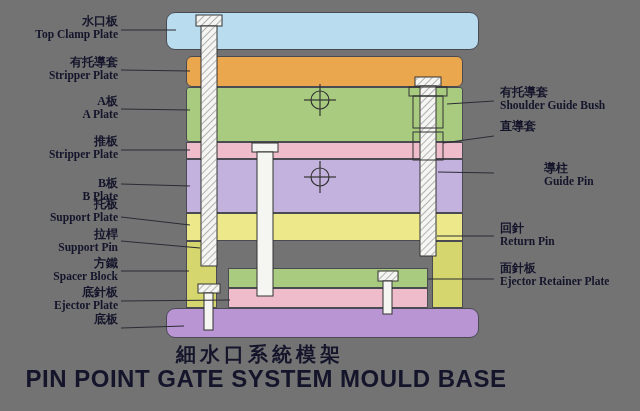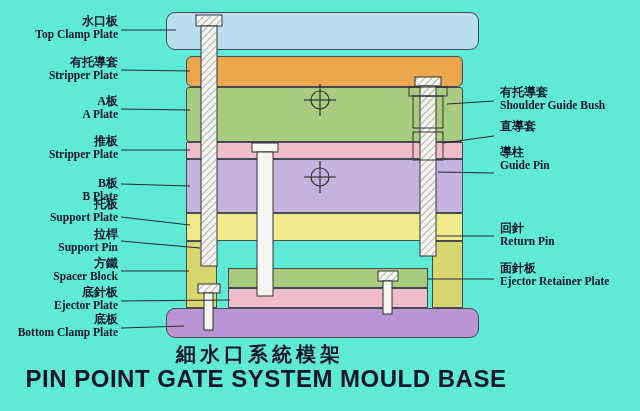--- a/index.html
+++ b/index.html
@@ -1,18 +1,18 @@
 <!DOCTYPE html>
 <html><head>
 <meta charset="utf-8">
 <style>
   * { margin:0; padding:0; box-sizing:border-box; }
   html,body { background:#ffffff; }
   body { font-family:"Liberation Serif", serif; }
-  .stage { position:relative; width:640px; height:411px; background:#5eead4; overflow:hidden; }
+  .stage { position:relative; width:640px; height:411px; background:#737373; overflow:hidden; }
 
   .plate { position:absolute; border:1px solid #4a4a52; }
   #top-clamp-plate      { left:166px; top:12px;  width:313px; height:38px; background:#b9dcef; border-radius:9px; }
   #stripper-plate-top   { left:186px; top:56px;  width:277px; height:31px; background:#eaa74e; border-radius:6px; }
   #a-plate              { left:186px; top:87px;  width:277px; height:55px; background:#a8cb80; border-radius:3px; }
   #stripper-plate-mid   { left:186px; top:142px; width:277px; height:17px; background:#eebccb; }
   #b-plate              { left:186px; top:159px; width:277px; height:54px; background:#c3b2dd; }
   #support-plate        { left:186px; top:213px; width:277px; height:28px; background:#ede98a; }
   #spacer-block-left    { left:186px; top:241px; width:31px;  height:67px; background:#d6d66e; }
   #spacer-block-right   { left:432px; top:241px; width:31px;  height:67px; background:#d6d66e; }
@@ -22,21 +22,21 @@
 
   .label { position:absolute; color:#14142b; line-height:1.12; white-space:nowrap; }
   .label .cn { font-size:12px; font-weight:bold; }
   .label .en { font-size:11.5px; font-weight:bold; }
   .label.left  { right:522px; text-align:right; }
   .label.right { left:500px;  text-align:left;  }
 
   #ll0 { top:15px; }  #ll1 { top:56px; }  #ll2 { top:95px; }  #ll3 { top:135px; }
   #ll4 { top:168px;margin-top:9px; } #ll5 { top:198px; } #ll6 { top:228px; } #ll7 { top:257px; }
   #ll8 { top:286px; } #ll9 { top:313px; }
-  #rl0 { top:86px; }  #rl1 { top:120px; } #rl2 { top:146px; } #rl3 { top:222px; }
+  #rl0 { top:86px; }  #rl1 { top:120px; } #rl2 { top:162px;margin-left:44px; } #rl3 { top:222px; }
   #rl4 { top:262px; }
 
   .title-cn { position:absolute; top:341px; left:0; width:520px; text-align:center;
               font-size:20px; font-weight:bold; letter-spacing:4px; color:#14142b; }
   .title-en { position:absolute; top:365px; left:0; width:532px; text-align:center;
               font-family:"Liberation Sans", sans-serif; font-size:24px; font-weight:bold;
               letter-spacing:0.5px; color:#14142b; }
 
   svg.overlay { position:absolute; left:0; top:0; pointer-events:none; }
 </style>
@@ -163,21 +163,20 @@
   <div class="label left" id="ll7">
     <div class="cn">方鐵</div>
     <div class="en">Spacer Block</div>
   </div>
   <div class="label left" id="ll8">
     <div class="cn">底針板</div>
     <div class="en">Ejector Plate</div>
   </div>
   <div class="label left" id="ll9">
     <div class="cn">底板</div>
-    <div class="en">Bottom Clamp Plate</div>
   </div>
 
   <div class="label right" id="rl0">
     <div class="cn">有托導套</div>
     <div class="en">Shoulder Guide Bush</div>
   </div>
   <div class="label right" id="rl1">
     <div class="cn">直導套</div>
   </div>
   <div class="label right" id="rl2">

